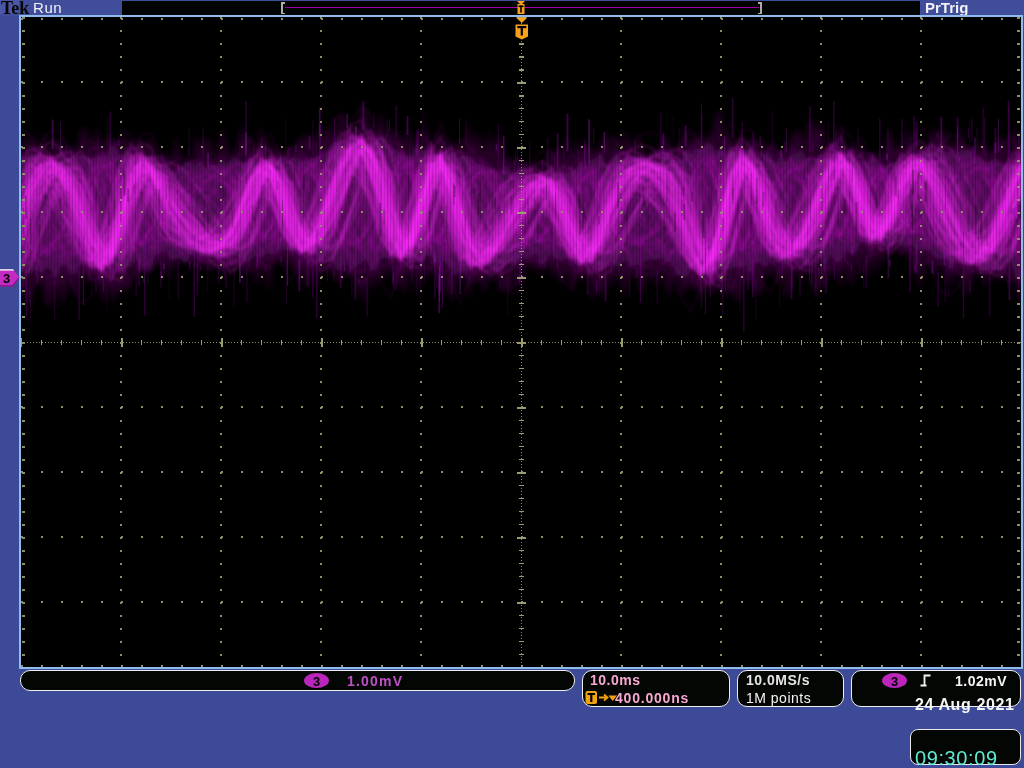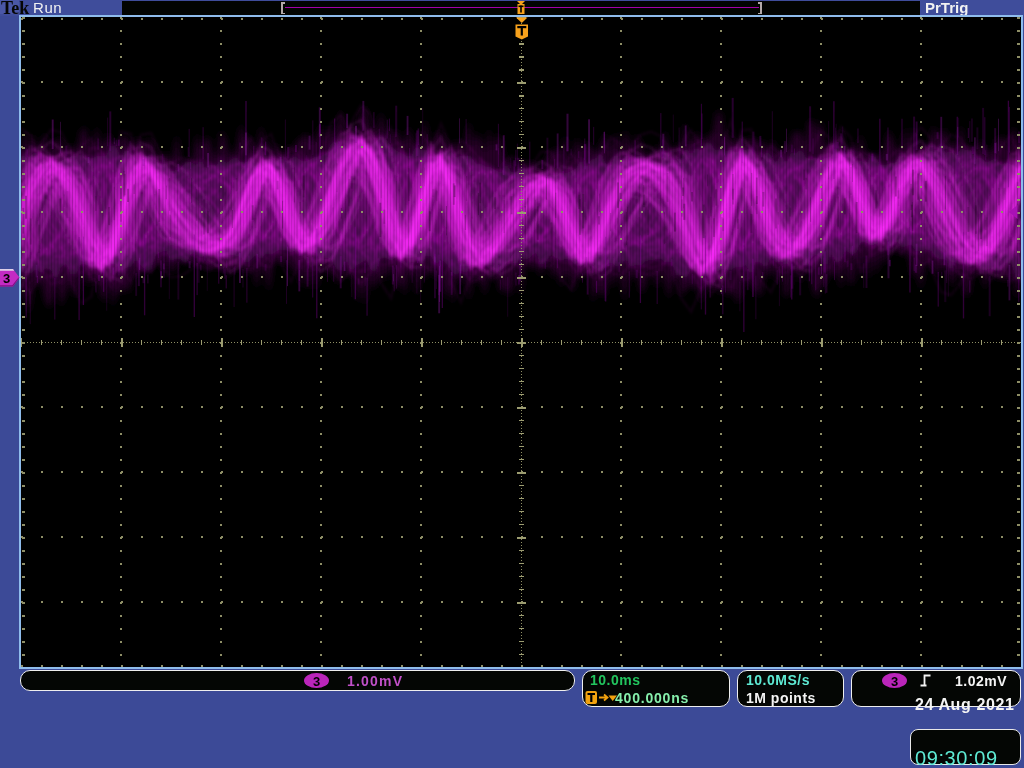--- a/index.html
+++ b/index.html
@@ -725,33 +725,33 @@
   <polygon points="19.5,9.5 13,18.5 0,18.5 0,17.2 12.3,17.2 18.2,9.8" fill="#801386"></polygon>
   <text x="6.5" y="15" font-size="13px" font-weight="bold" fill="#000" text-anchor="middle" font-family="Liberation Sans">3</text>
 </svg>
 
 <div class="abs" style="left:20px;top:670px;width:555px;height:21px;background:#040604;border:1.5px solid #efefef;border-radius:10px;box-sizing:border-box"></div>
 <div class="abs" style="left:304px;top:673px;width:25px;height:15px;background:#ba25ba;border-radius:50%"></div>
 <div class="abs" style="left:304px;top:674px;width:25px;text-align:center;color:#000;font-size:13px;font-weight:bold">3</div>
 <div class="abs" style="left:347px;top:673px;color:#c050c8;font-size:14px;font-weight:bold;letter-spacing:1.2px">1.00mV</div>
 
 <div class="abs" style="left:582px;top:670px;width:148px;height:37px;background:#040604;border:1.5px solid #efefef;border-radius:10px;box-sizing:border-box"></div>
-<div class="abs" style="left:590px;top:672px;color:#22c55e;font-size:14px;font-weight:bold;letter-spacing:0.5px">10.0ms</div>
+<div class="abs" style="left:590px;top:672px;color:#f9a8d4;font-size:14px;font-weight:bold;letter-spacing:0.5px">10.0ms</div>
 <svg class="abs" style="left:585px;top:690px" width="32" height="16">
   <rect x="0.5" y="1" width="11.5" height="13" rx="2" fill="#f2a20f"></rect>
   <rect x="2.5" y="3" width="7.5" height="2" fill="#000"></rect>
   <rect x="5.2" y="3" width="2.2" height="9" fill="#000"></rect>
   <path d="M14,7.5 L22,7.5 M19,4.5 L22.5,7.5 L19,10.5" stroke="#f2a20f" stroke-width="1.8" fill="none"></path>
   <polygon points="23.5,5.5 32,5.5 27.7,11" fill="#f2a20f"></polygon>
 </svg>
-<div class="abs" style="left:615px;top:690px;color:#86efac;font-size:14px;font-weight:bold;letter-spacing:0.8px">400.000ns</div>
+<div class="abs" style="left:615px;top:690px;color:#f9a8d4;font-size:14px;font-weight:bold;letter-spacing:0.8px">400.000ns</div>
 
 <div class="abs" style="left:737px;top:670px;width:107px;height:37px;background:#040604;border:1.5px solid #efefef;border-radius:10px;box-sizing:border-box"></div>
-<div class="abs" style="left:746px;top:672px;color:#5eead4;font-size:14px;font-weight:bold;letter-spacing:0.5px">10.0MS/s</div>
-<div class="abs" style="left:746px;top:690px;color:#f4f4f4;font-size:14px;font-weight:bold;letter-spacing:0.5px">1M points</div>
+<div class="abs" style="left:746px;top:672px;color:#e5e5e5;font-size:14px;font-weight:bold;letter-spacing:0.5px">10.0MS/s</div>
+<div class="abs" style="left:746px;top:690px;color:#f4f4f4;font-size:14px;font-weight:normal;letter-spacing:0.5px">1M points</div>
 
 <div class="abs" style="left:851px;top:670px;width:170px;height:37px;background:#040604;border:1.5px solid #efefef;border-radius:10px;box-sizing:border-box"></div>
 <div class="abs" style="left:882px;top:673px;width:25px;height:15px;background:#ba25ba;border-radius:50%"></div>
 <div class="abs" style="left:882px;top:674px;width:25px;text-align:center;color:#000;font-size:13px;font-weight:bold">3</div>
 <svg class="abs" style="left:920px;top:674px" width="14" height="13">
   <path d="M0.5,11.5 L4.5,11.5 L4.5,1.5 L8.5,1.5 M2.5,11.5 L6.5,11.5 M6.5,1.5 L10.5,1.5" stroke="#f4f4f4" stroke-width="1.8" fill="none"></path>
 </svg>
 <div class="abs" style="left:955px;top:673px;color:#f4f4f4;font-size:14px;font-weight:bold;letter-spacing:0.5px">1.02mV</div>
 
 <div class="abs" style="left:910px;top:729px;width:111px;height:36px;background:#040604;border:1.5px solid #e8e8e8;border-radius:8px;box-sizing:border-box"></div>

